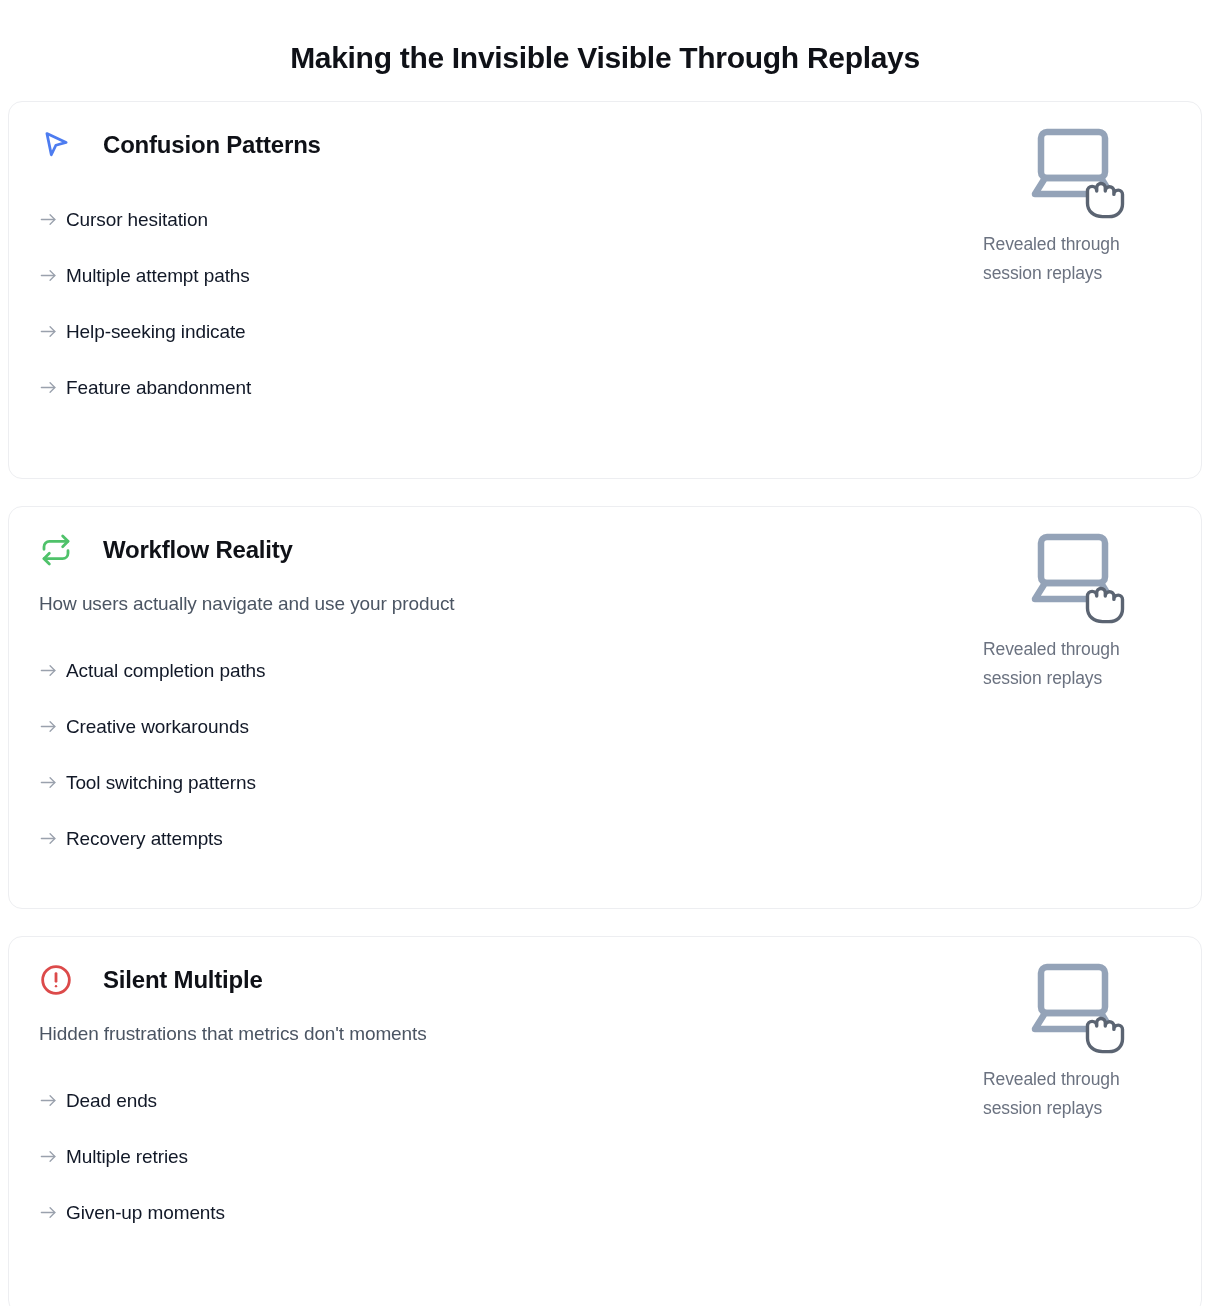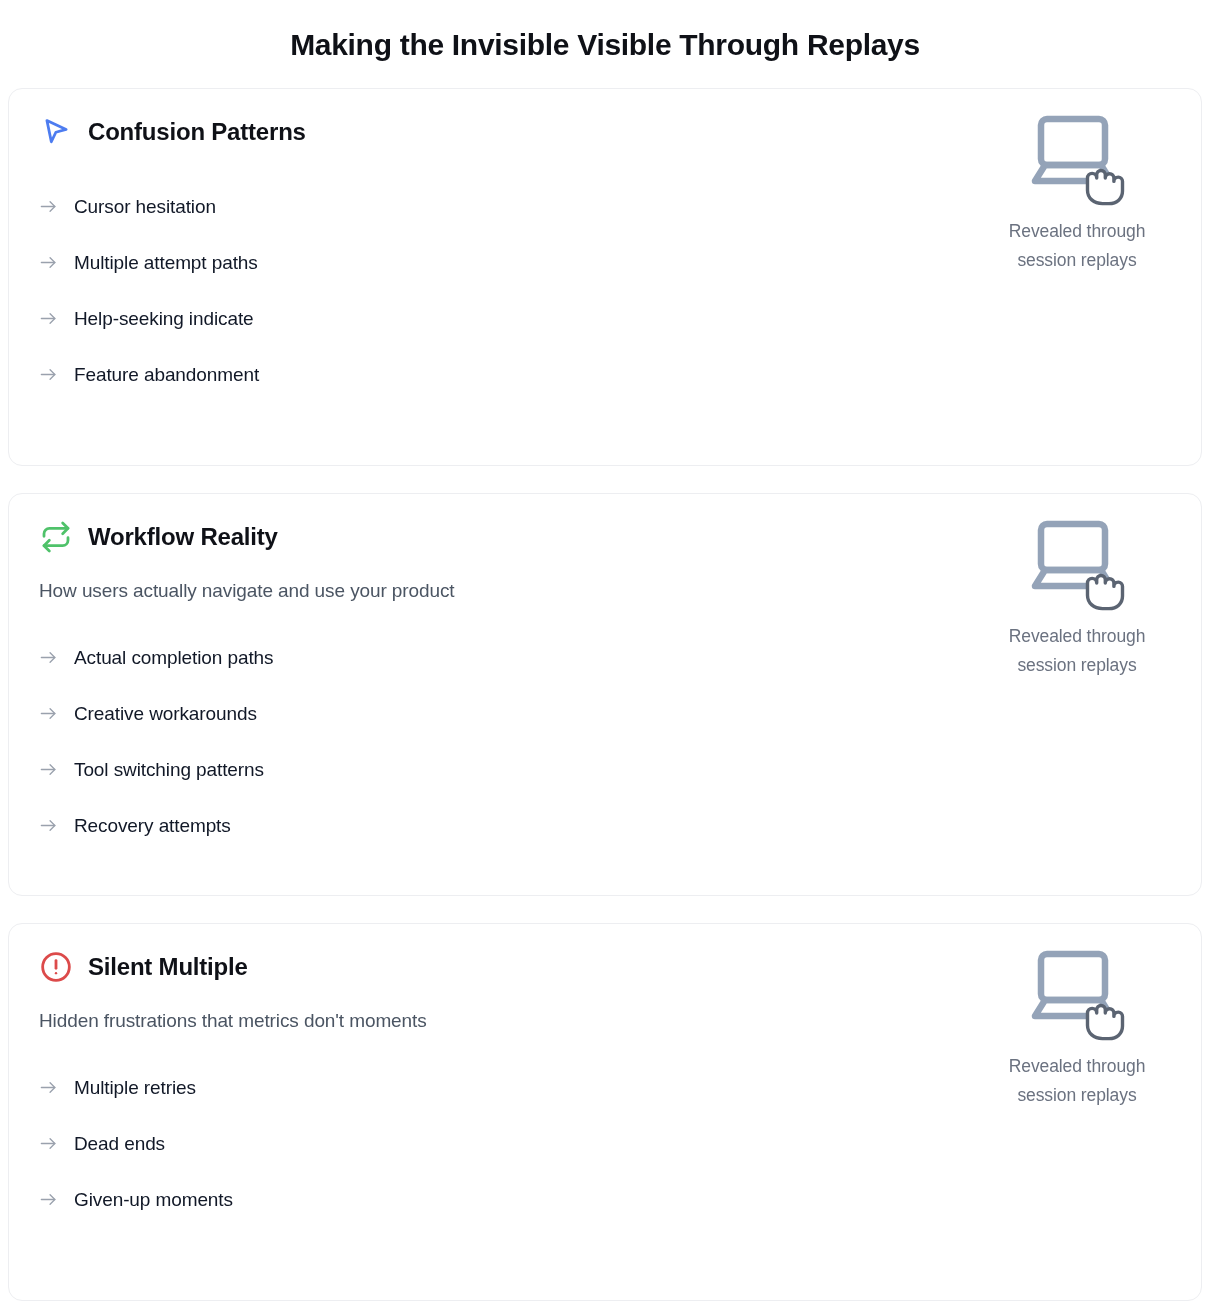--- a/index.html
+++ b/index.html
@@ -19,21 +19,21 @@
     width: 1210px;
     box-sizing: border-box;
   }
 
   .page-title {
     text-align: center;
     font-size: 30px;
     font-weight: bold;
     color: #0f1117;
     letter-spacing: -0.3px;
-    margin: 0;
+    margin: 13px;
     padding-top: 25px;
     padding-bottom: 0;
     line-height: 40px;
   }
 
   .cards {
     margin-top: 23px;
     padding: 0 8px;
     display: flex;
     flex-direction: column;
@@ -46,21 +46,21 @@
     border: 1px solid #edeef1;
     border-radius: 14px;
     box-sizing: border-box;
     padding: 22px 30px 26px 30px;
     min-height: 378px;
   }
 
   .card-header {
     display: flex;
     align-items: center;
-    gap: 15px;
+    gap: 30px;
     height: 42px;
   }
 
   .card-icon {
     width: 34px;
     height: 34px;
     display: flex;
     align-items: center;
     justify-content: center;
     flex: 0 0 auto;
@@ -84,21 +84,21 @@
 
   .card-list {
     margin-top: 25px;
     list-style: none;
     padding: 0;
   }
 
   .card-list li {
     display: flex;
     align-items: center;
-    gap: 16px;
+    gap: 8px;
     height: 56px;
   }
 
   .arrow-icon {
     width: 19px;
     height: 19px;
     flex: 0 0 auto;
     display: flex;
     align-items: center;
     justify-content: center;
@@ -123,21 +123,20 @@
   }
 
   .laptop-wrap {
     width: 112px;
     height: 96px;
     position: relative;
   }
 
   .replay-caption {
     margin-top: 10px;
-    text-align: center;
     font-size: 17.5px;
     line-height: 29px;
     color: #6b7280;
     letter-spacing: -0.1px;
     width: 100%;
   }
 </style>
 </head>
 <body>
 
@@ -296,30 +295,30 @@
       <p class="card-desc">Hidden frustrations that metrics don't moments</p>
 
       <ul class="card-list">
         <li>
           <span class="arrow-icon">
             <svg width="19" height="19" viewBox="0 0 24 24" fill="none" stroke="currentColor" stroke-width="1.7" stroke-linecap="round" stroke-linejoin="round">
                 <line x1="3" y1="12" x2="20" y2="12"></line>
                 <polyline points="14,6 20,12 14,18"></polyline>
               </svg>
           </span>
+          <span class="list-label">Dead ends</span>
+        </li>
+        <li>
+          <span class="arrow-icon">
+            <svg width="19" height="19" viewBox="0 0 24 24" fill="none" stroke="currentColor" stroke-width="1.7" stroke-linecap="round" stroke-linejoin="round">
+                <line x1="3" y1="12" x2="20" y2="12"></line>
+                <polyline points="14,6 20,12 14,18"></polyline>
+              </svg>
+          </span>
           <span class="list-label">Multiple retries</span>
-        </li>
-        <li>
-          <span class="arrow-icon">
-            <svg width="19" height="19" viewBox="0 0 24 24" fill="none" stroke="currentColor" stroke-width="1.7" stroke-linecap="round" stroke-linejoin="round">
-                <line x1="3" y1="12" x2="20" y2="12"></line>
-                <polyline points="14,6 20,12 14,18"></polyline>
-              </svg>
-          </span>
-          <span class="list-label">Dead ends</span>
         </li>
         <li>
           <span class="arrow-icon">
             <svg width="19" height="19" viewBox="0 0 24 24" fill="none" stroke="currentColor" stroke-width="1.7" stroke-linecap="round" stroke-linejoin="round">
                 <line x1="3" y1="12" x2="20" y2="12"></line>
                 <polyline points="14,6 20,12 14,18"></polyline>
               </svg>
           </span>
           <span class="list-label">Given-up moments</span>
         </li>

